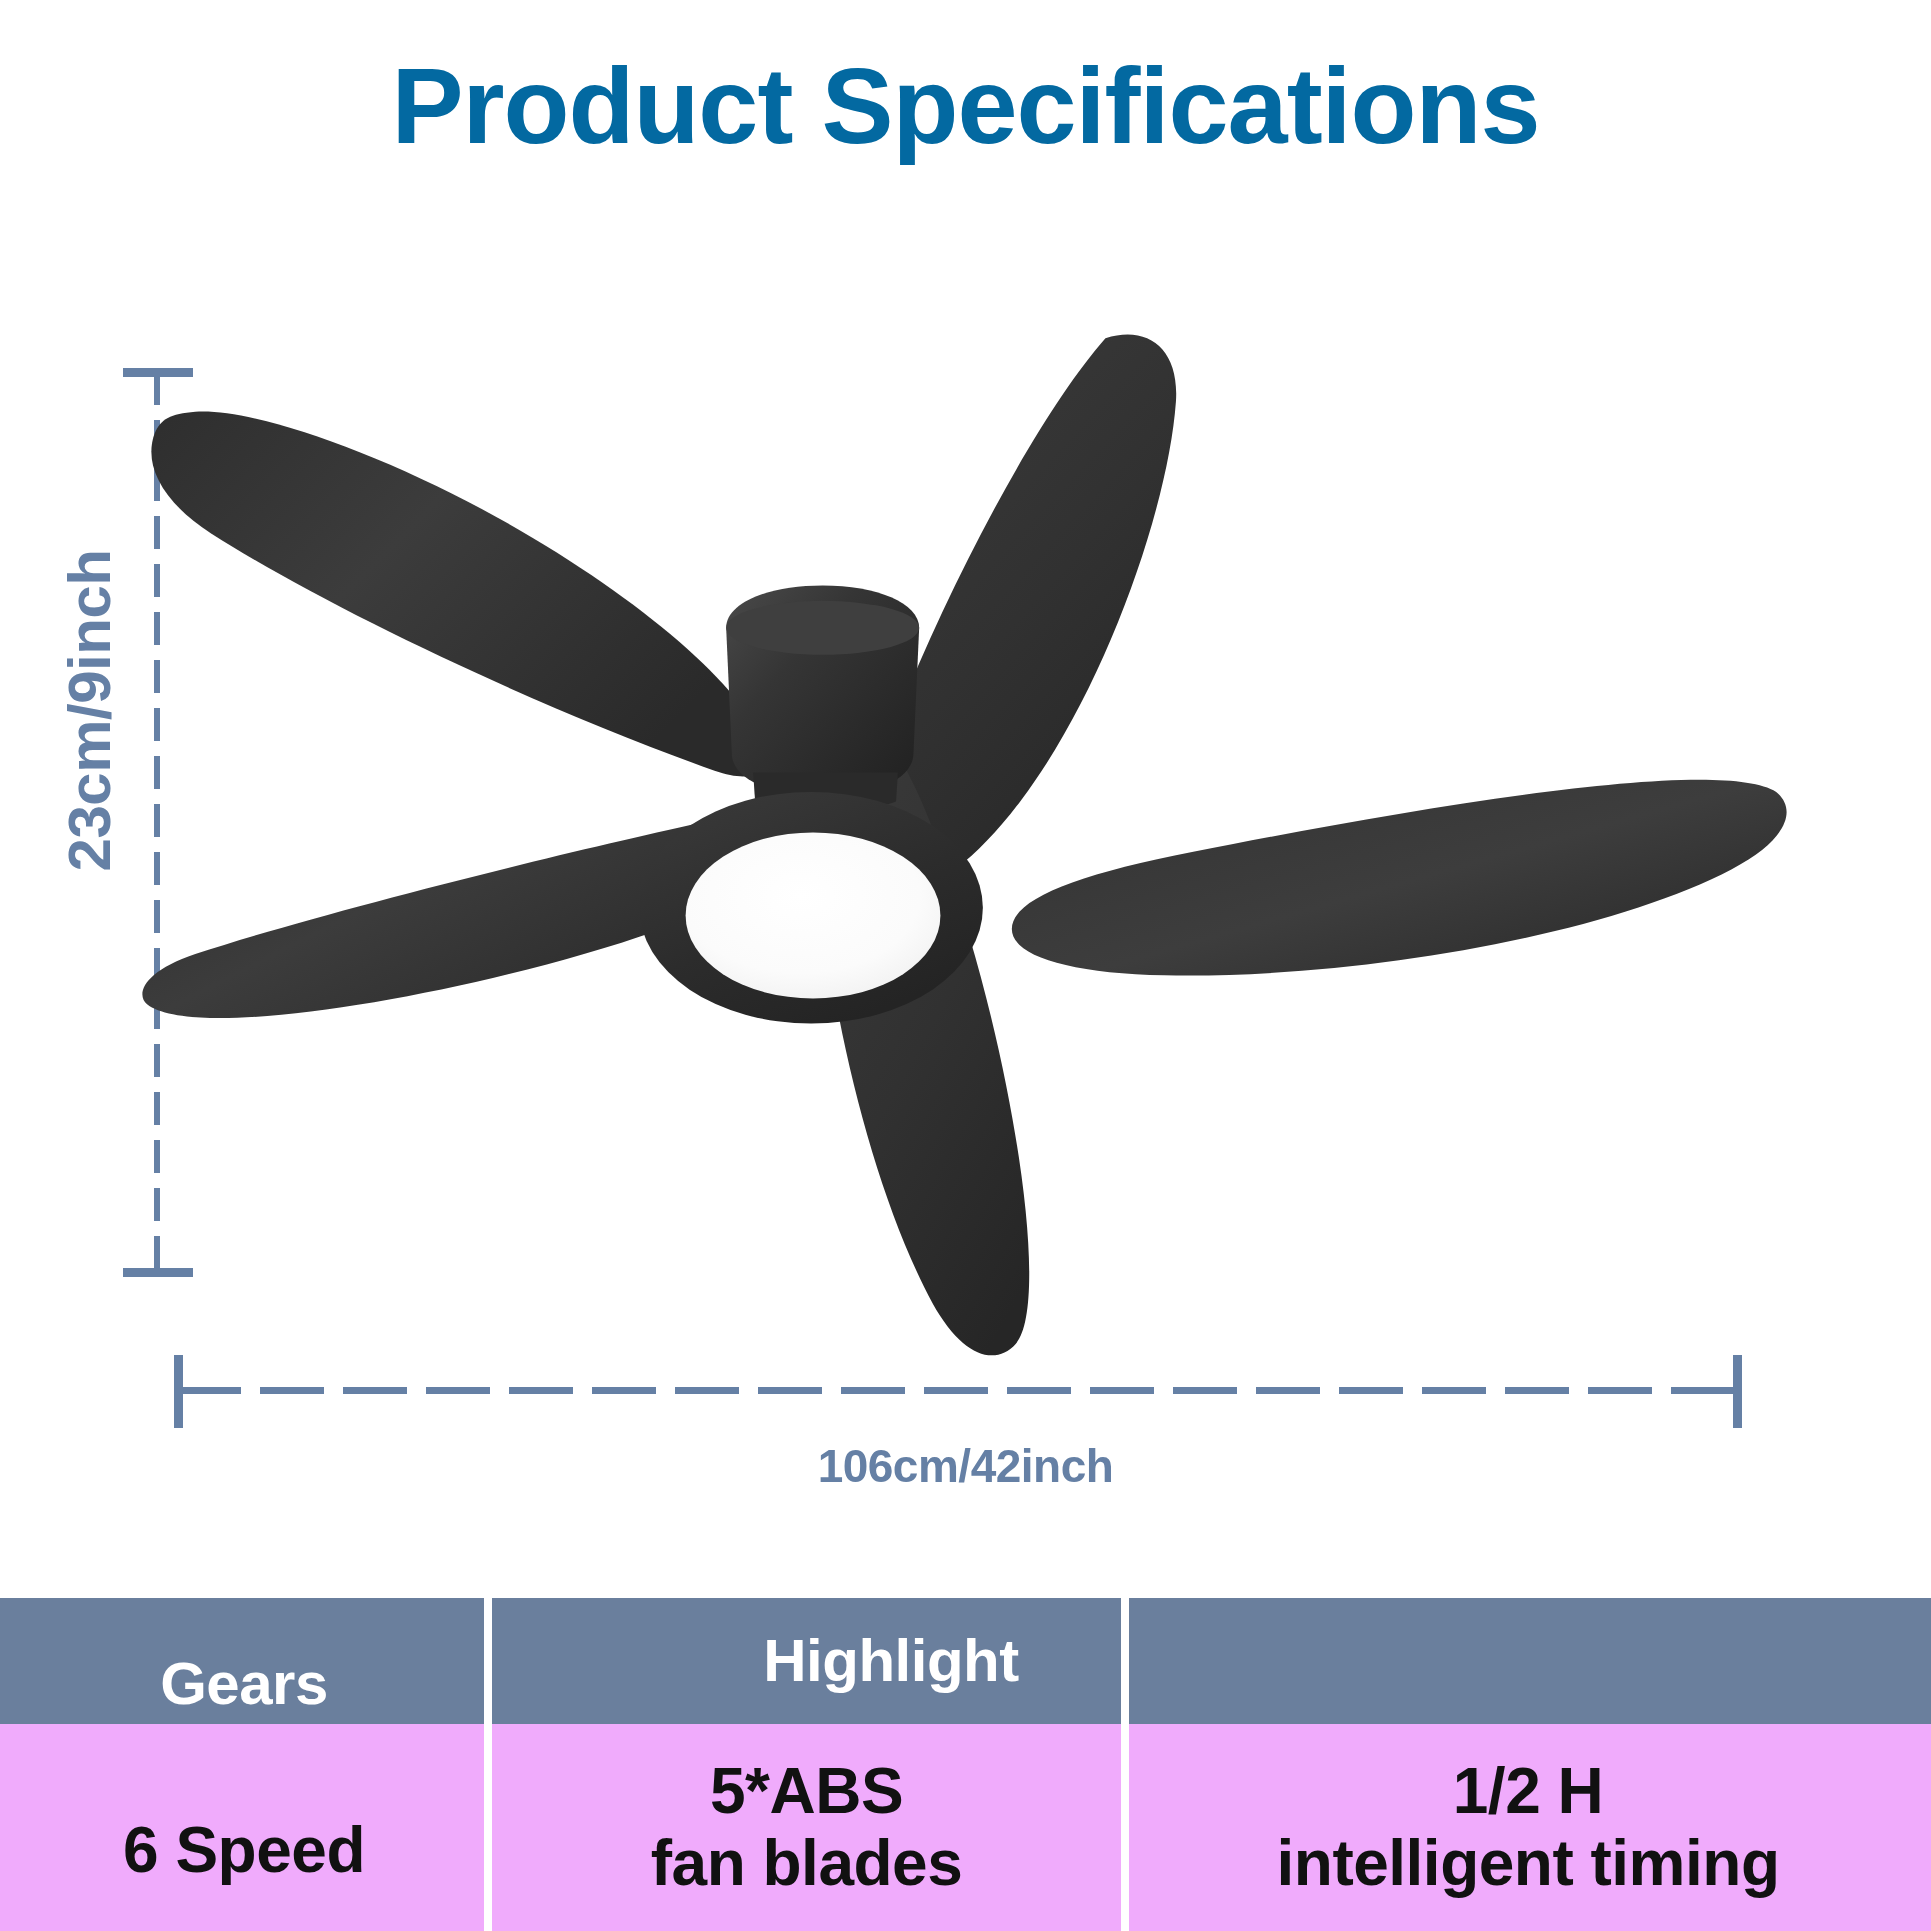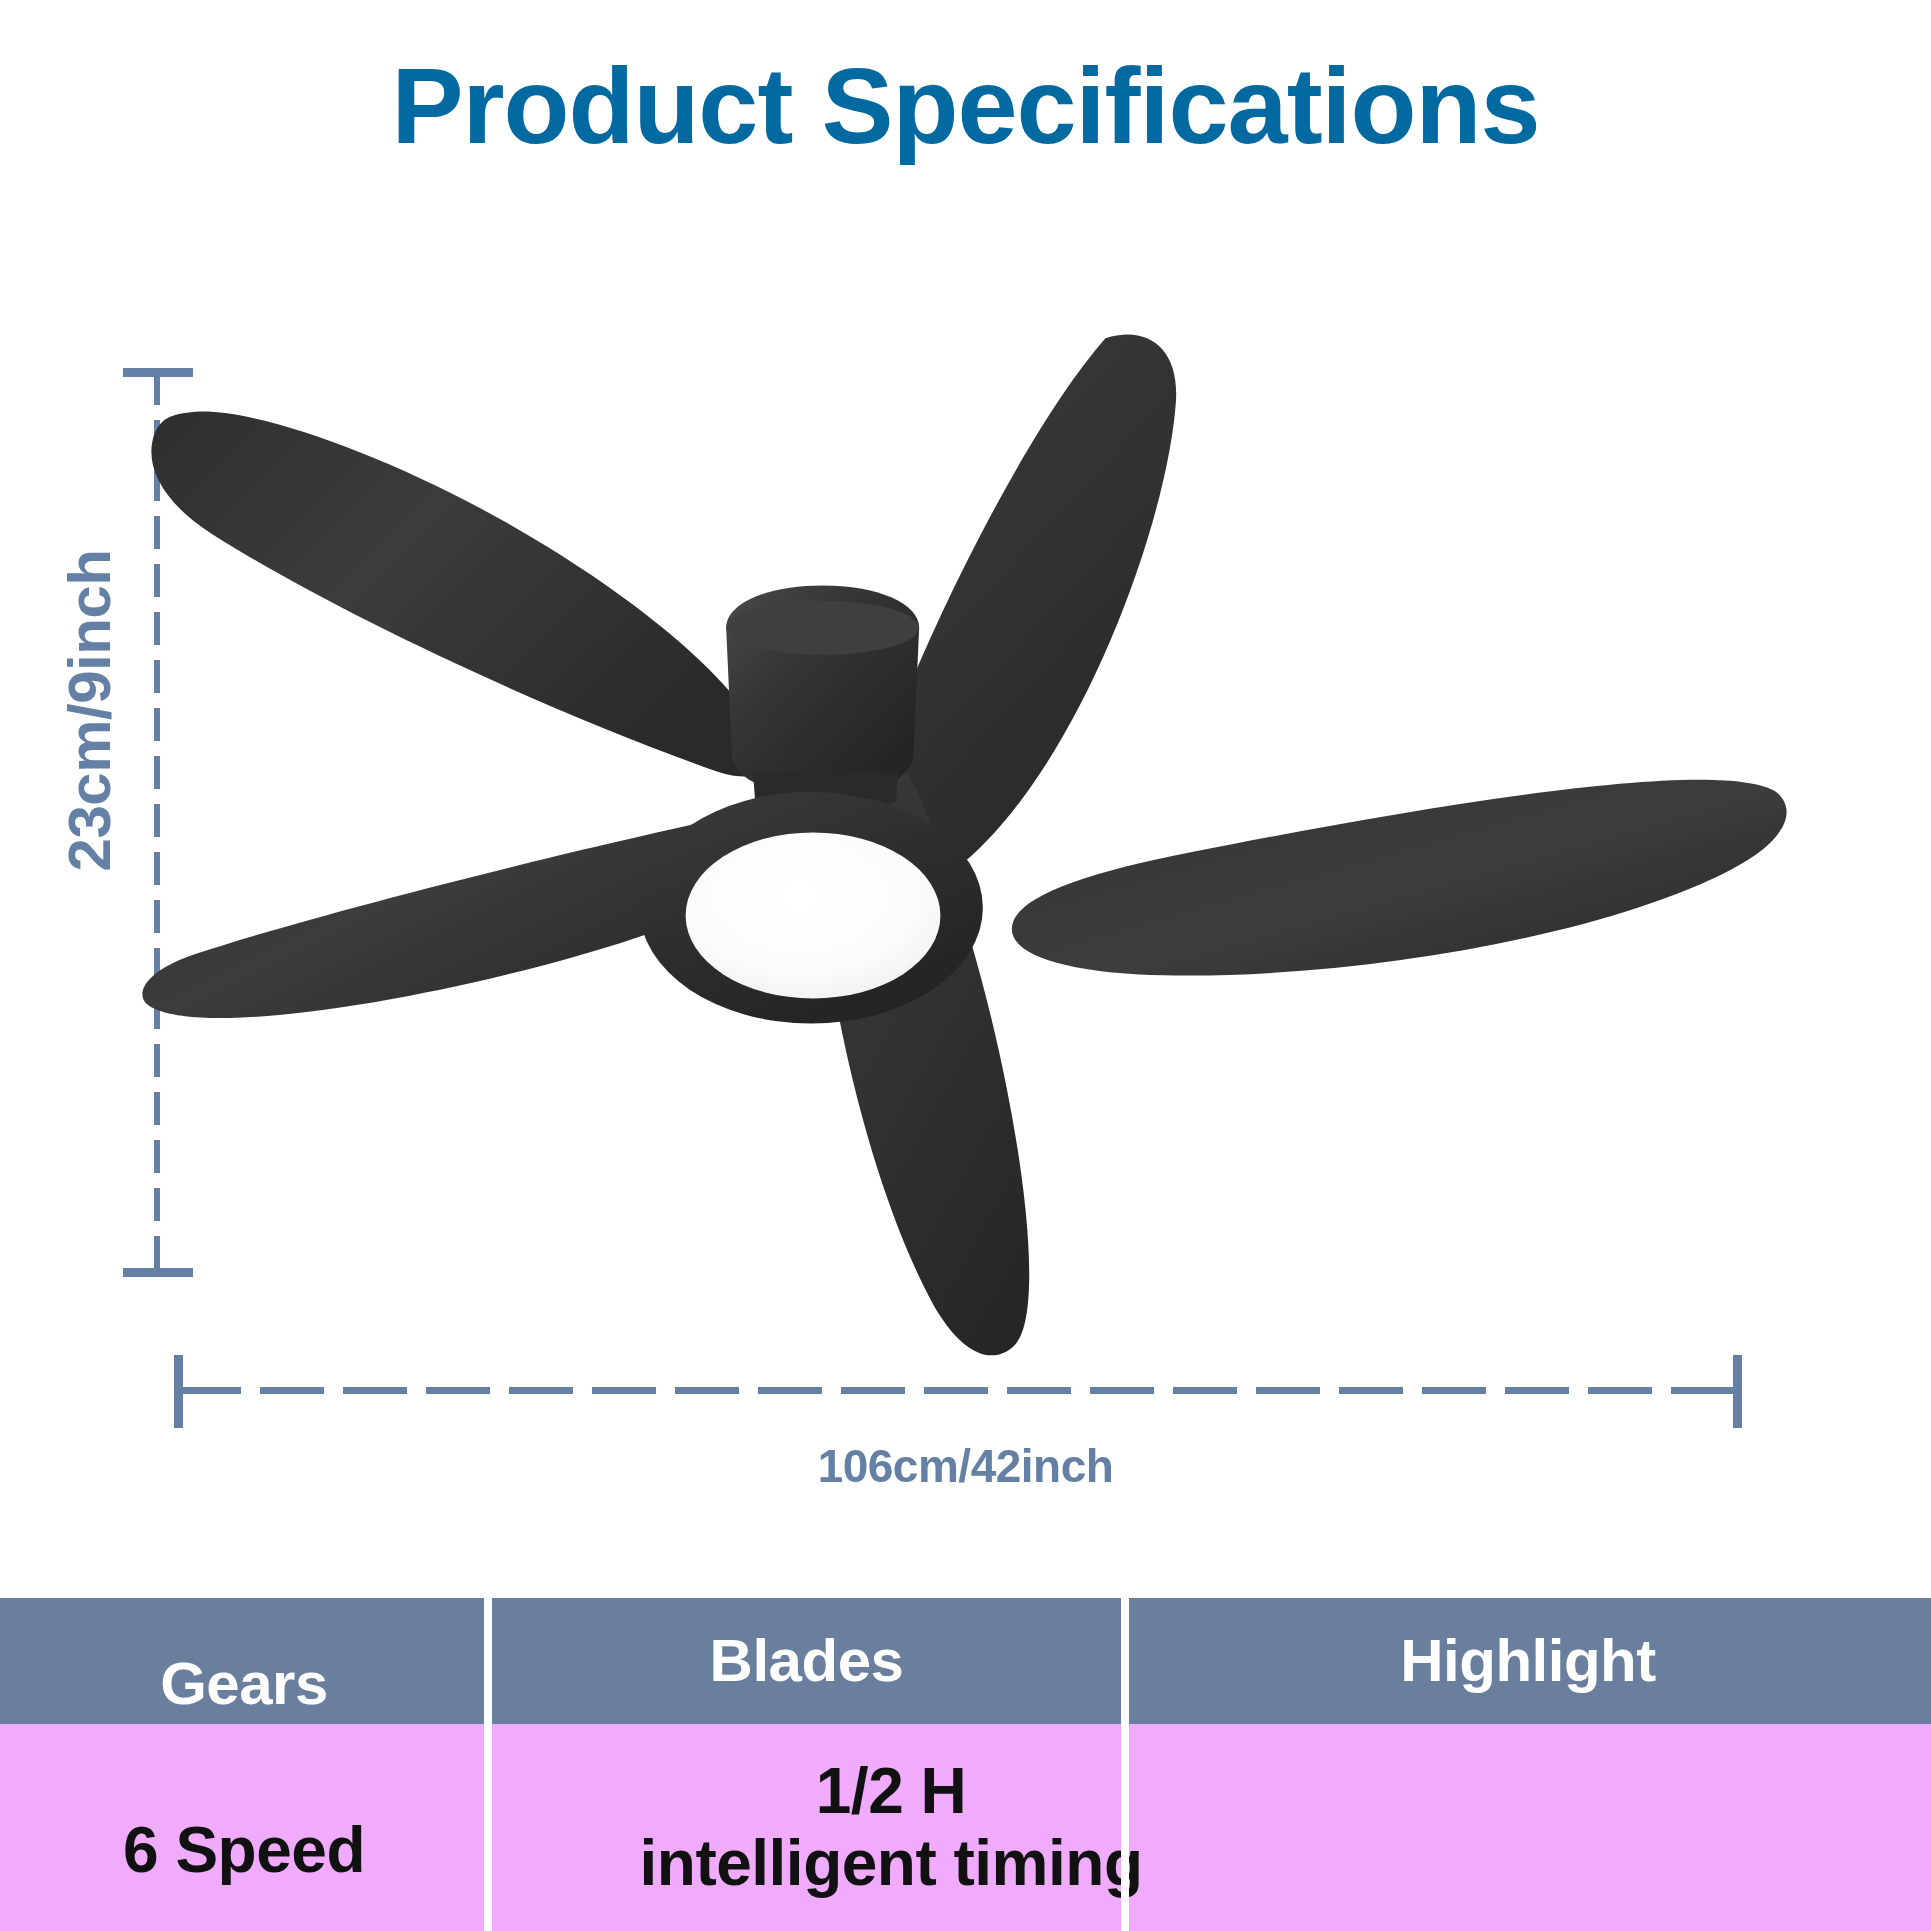--- a/index.html
+++ b/index.html
@@ -309,32 +309,33 @@
   <div class="dim-cap-v" id="dim-cap-right"></div>
   <div id="dim-label-width">106cm/42inch</div>
 </div>
 
 <div id="spec-table">
 
   <div id="spec-header-row">
     <div class="cell col-0">
       <span class="header-cell-text">Gears</span>
     </div>
-    <div class="cell col-1">
-      <span class="header-cell-text">Blades</span>
-    </div>
     <div class="cell col-2">
       <span class="header-cell-text">Highlight</span>
     </div>
   </div>
 
   <div id="spec-body-row">
     <div class="cell col-0">
       <span class="body-cell-text">6 Speed</span>
     </div>
+    <div class="cell col-1">
+      <span class="body-cell-text">5*ABS
+fan blades</span>
+    </div>
     <div class="cell col-2">
       <span class="body-cell-text">1/2 H
 intelligent timing</span>
     </div>
   </div>
 
   <div class="divider-v" id="divider-1"></div>
   <div class="divider-v" id="divider-2"></div>
 </div>
 

